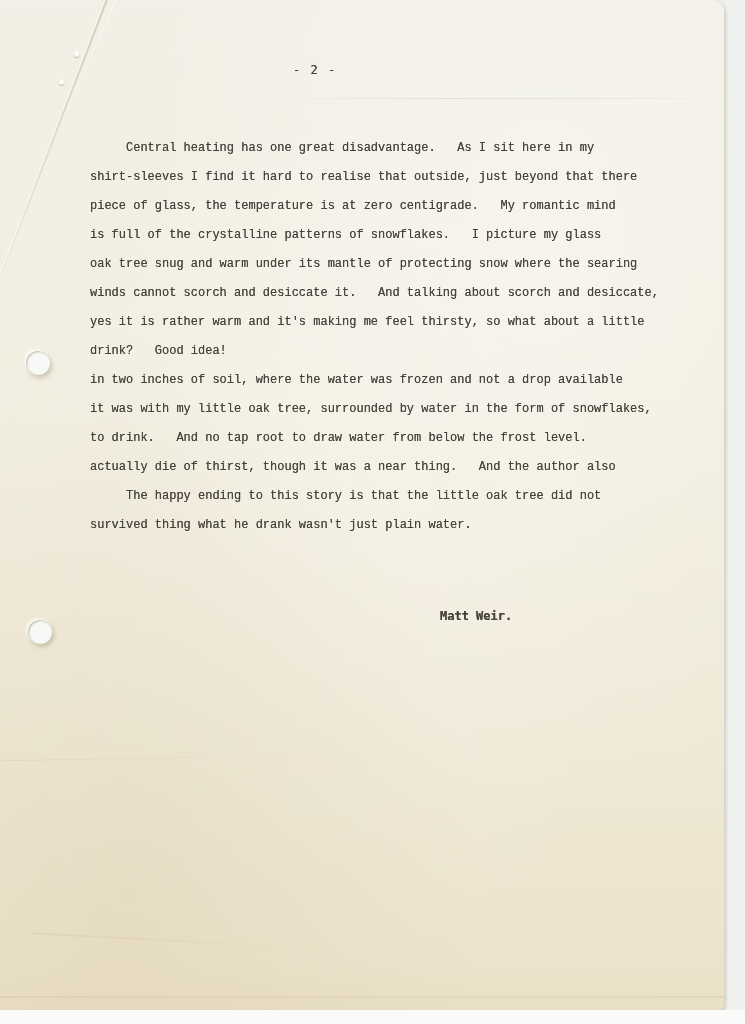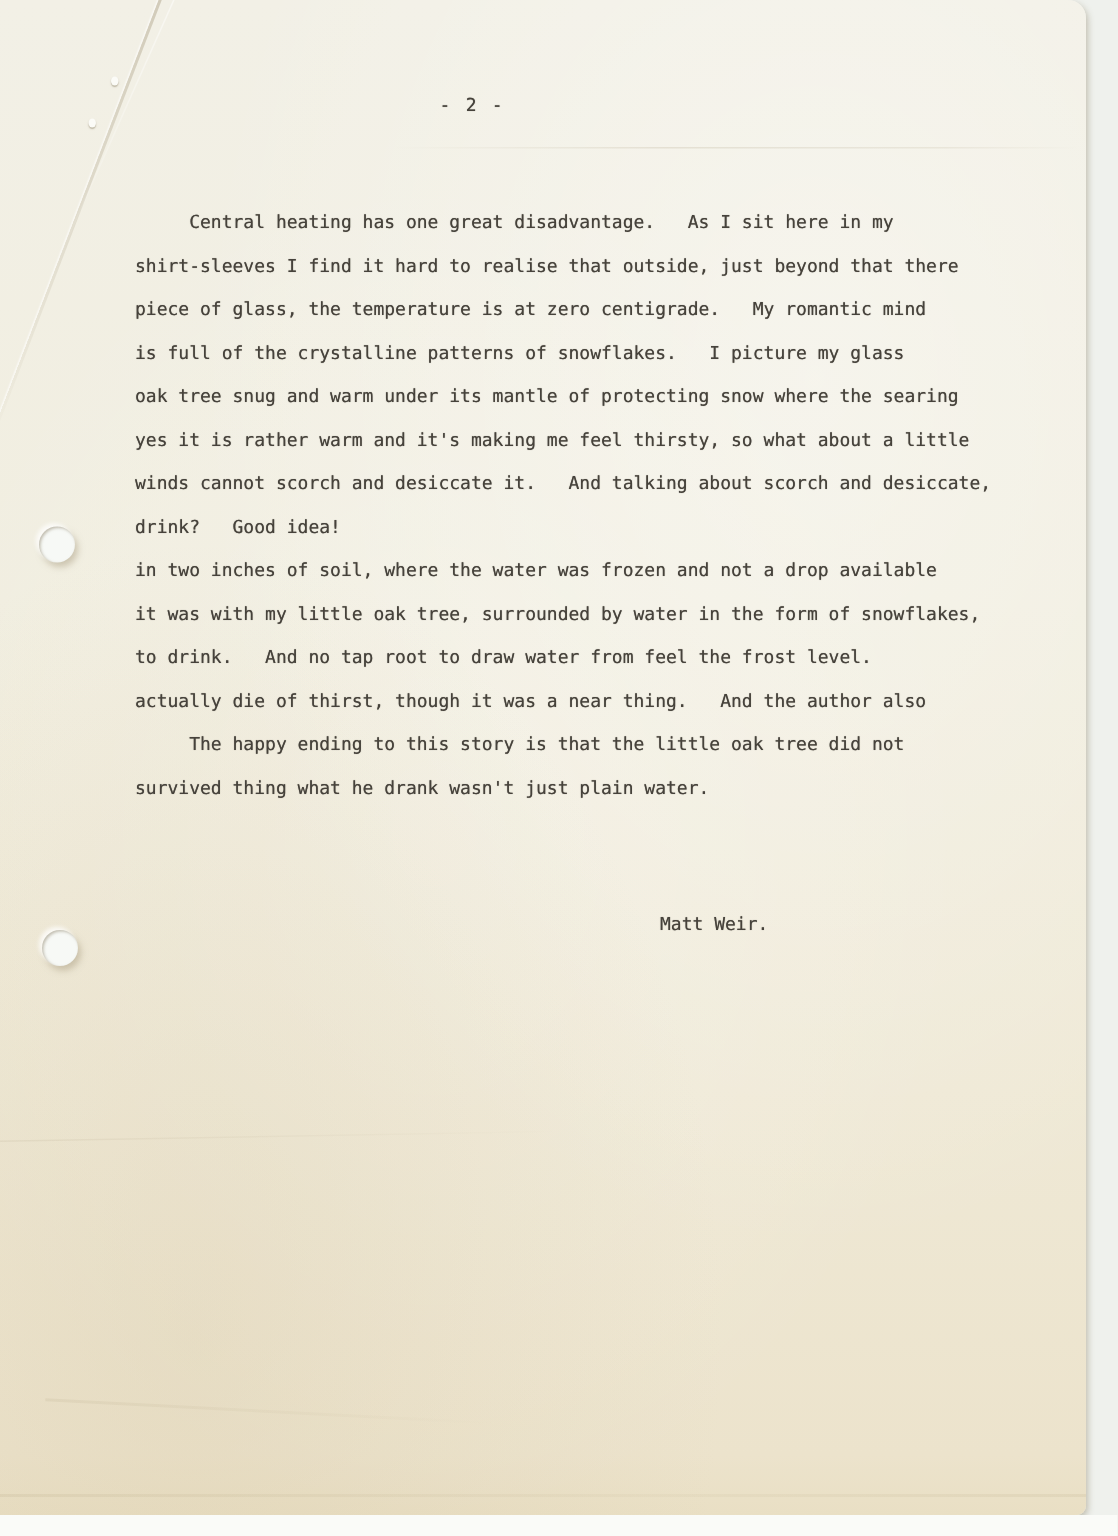--- a/index.html
+++ b/index.html
@@ -87,25 +87,26 @@
     font-size:12px;letter-spacing:1.5px;
     color:var(--ink);
     text-shadow:0 0 0.5px rgba(58,54,46,0.75);
   }
   .typed-body{
     position:absolute;left:90px;top:134px;width:600px;
     font-size:12px;line-height:29px;
     color:var(--ink);
     text-shadow:0 0 0.5px rgba(58,54,46,0.7);
   }
-  .typed-body .line{white-space:pre;}
+  .typed-body .line{white-space:pre;font-family:Liberation Mono, monospace;}
   .signature-line{
     margin-top:62px;
     padding-left:350px;
     white-space:pre;
+    font-weight:bold;
   }
 </style>
 </head>
 <body>
 
 <div class="paper">
   <div class="crease crease-tl"></div>
   <div class="crease crease-tl2"></div>
   <div class="crease crease-h1"></div>
   <div class="crease crease-h2"></div>
@@ -121,28 +122,28 @@
   <div class="page-number">- 2 -</div>
 
   <div class="typed-body">
 
     <div>
         <div class="line">     Central heating has one great disadvantage.   As I sit here in my</div>
         <div class="line">shirt-sleeves I find it hard to realise that outside, just beyond that there</div>
         <div class="line">piece of glass, the temperature is at zero centigrade.   My romantic mind</div>
         <div class="line">is full of the crystalline patterns of snowflakes.   I picture my glass</div>
         <div class="line">oak tree snug and warm under its mantle of protecting snow where the searing</div>
+        <div class="line">winds cannot scorch and desiccate it.   And talking about scorch and desiccate,</div>
         <div class="line">yes it is rather warm and it's making me feel thirsty, so what about a little</div>
-        <div class="line">winds cannot scorch and desiccate it.   And talking about scorch and desiccate,</div>
         <div class="line">drink?   Good idea!</div>
       </div>
       <div>
         <div class="line">in two inches of soil, where the water was frozen and not a drop available</div>
         <div class="line">it was with my little oak tree, surrounded by water in the form of snowflakes,</div>
-        <div class="line">to drink.   And no tap root to draw water from feel the frost level.</div>
+        <div class="line">to drink.   And no tap root to draw water from below the frost level.</div>
       </div>
       <div>
         <div class="line">actually die of thirst, though it was a near thing.   And the author also</div>
         <div class="line">     The happy ending to this story is that the little oak tree did not</div>
         <div class="line">survived thing what he drank wasn't just plain water.</div>
       </div>
       <div class="signature-line">Matt Weir.</div>
   </div>
 </div>
 

